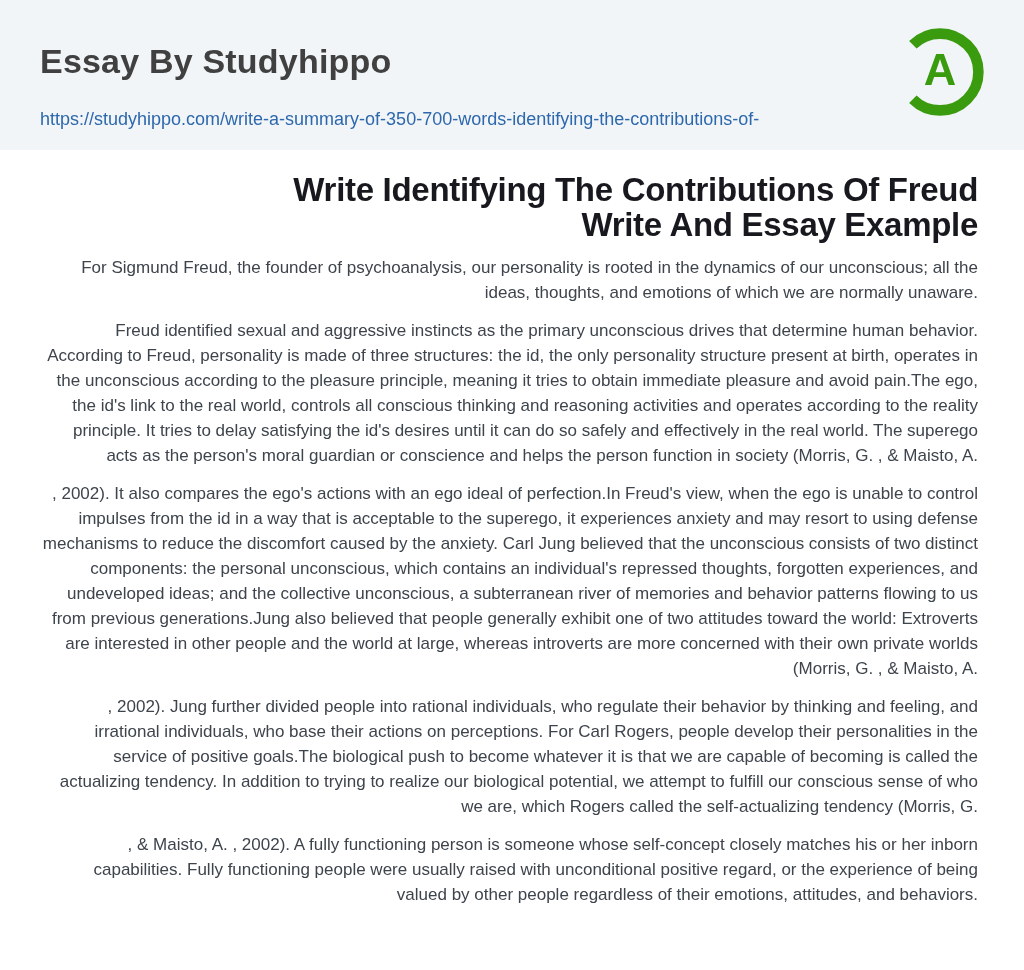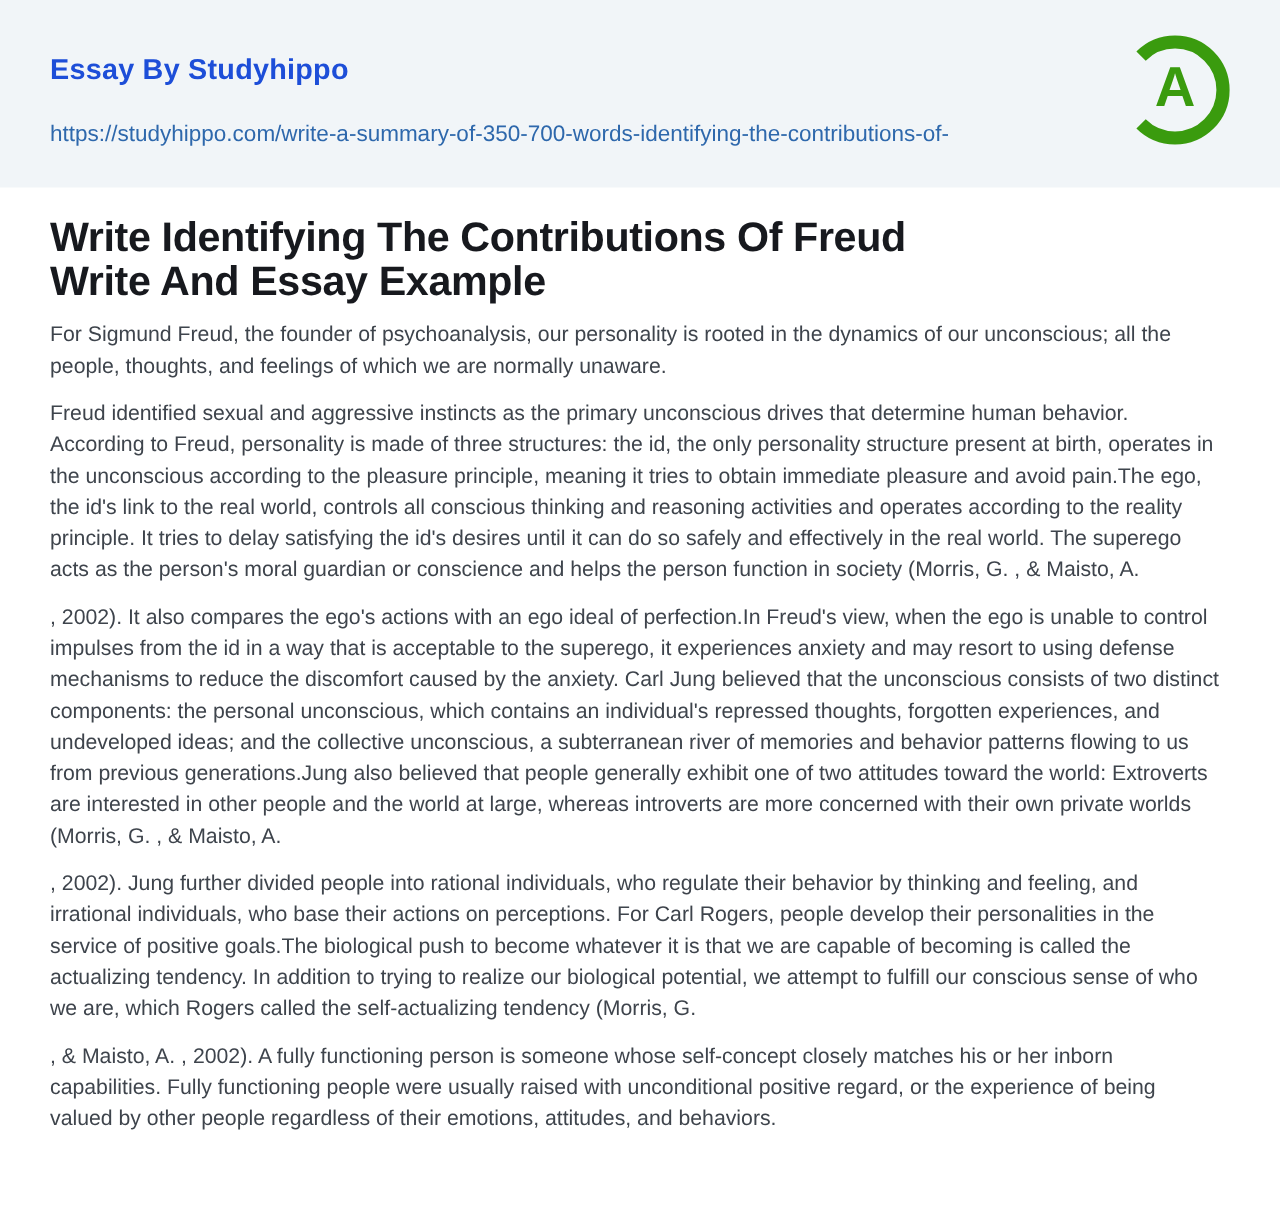--- a/index.html
+++ b/index.html
@@ -17,24 +17,24 @@
   
   .header {
     position: relative;
     width: 1024px;
     height: 150px;
     background: #f1f5f8;
     padding: 42px 140px 0 40px;
   }
   .site-title {
     margin: 0 0 13px 0;
-    font-size: 23px;
+    font-size: 34px;
     font-weight: 700;
     letter-spacing: 0.2px;
-    color: #1d4ed8;
+    color: #404040;
   }
   .page-url {
     display: block;
     font-size: 18px;
     line-height: 25px;
     color: #2e68ac;
     text-decoration: none;
     cursor: pointer;
     margin-top: 26px;
   }
@@ -57,20 +57,21 @@
     justify-content: center;
     font-size: 45px;
     font-weight: 700;
     color: #3a9b0e;
     padding-bottom: 4px;
   }
 
   
   .content {
     padding: 22px 46px 0 40px;
+    text-align: right;
   }
   .essay-title {
     margin: 0 0 13px 0;
     font-size: 33px;
     line-height: 35px;
     font-weight: 800;
     letter-spacing: -0.3px;
     color: #17191e;
   }
   .essay-title span { display: block; }
@@ -100,20 +101,20 @@
       <span class="letter">A</span>
     </div>
   </div>
 
   <div class="content">
     <h1 class="essay-title">
       <span>Write Identifying The Contributions Of Freud</span>
       <span>Write And Essay Example</span>
     </h1>
 
-    <p>For Sigmund Freud, the founder of psychoanalysis, our personality is rooted in the dynamics of our unconscious; all the people, thoughts, and feelings of which we are normally unaware.</p>
+    <p>For Sigmund Freud, the founder of psychoanalysis, our personality is rooted in the dynamics of our unconscious; all the ideas, thoughts, and emotions of which we are normally unaware.</p>
     <p>Freud identified sexual and aggressive instincts as the primary unconscious drives that determine human behavior. According to Freud, personality is made of three structures: the id, the only personality structure present at birth, operates in the unconscious according to the pleasure principle, meaning it tries to obtain immediate pleasure and avoid pain.The ego, the id's link to the real world, controls all conscious thinking and reasoning activities and operates according to the reality principle. It tries to delay satisfying the id's desires until it can do so safely and effectively in the real world. The superego acts as the person's moral guardian or conscience and helps the person function in society (Morris, G. , &amp; Maisto, A.</p>
     <p>, 2002). It also compares the ego's actions with an ego ideal of perfection.In Freud's view, when the ego is unable to control impulses from the id in a way that is acceptable to the superego, it experiences anxiety and may resort to using defense mechanisms to reduce the discomfort caused by the anxiety. Carl Jung believed that the unconscious consists of two distinct components: the personal unconscious, which contains an individual's repressed thoughts, forgotten experiences, and undeveloped ideas; and the collective unconscious, a subterranean river of memories and behavior patterns flowing to us from previous generations.Jung also believed that people generally exhibit one of two attitudes toward the world: Extroverts are interested in other people and the world at large, whereas introverts are more concerned with their own private worlds (Morris, G. , &amp; Maisto, A.</p>
     <p>, 2002). Jung further divided people into rational individuals, who regulate their behavior by thinking and feeling, and irrational individuals, who base their actions on perceptions. For Carl Rogers, people develop their personalities in the service of positive goals.The biological push to become whatever it is that we are capable of becoming is called the actualizing tendency. In addition to trying to realize our biological potential, we attempt to fulfill our conscious sense of who we are, which Rogers called the self-actualizing tendency (Morris, G.</p>
     <p>, &amp; Maisto, A. , 2002). A fully functioning person is someone whose self-concept closely matches his or her inborn capabilities. Fully functioning people were usually raised with unconditional positive regard, or the experience of being valued by other people regardless of their emotions, attitudes, and behaviors.</p>
   </div>
 
 </div>
 
 </body></html>

